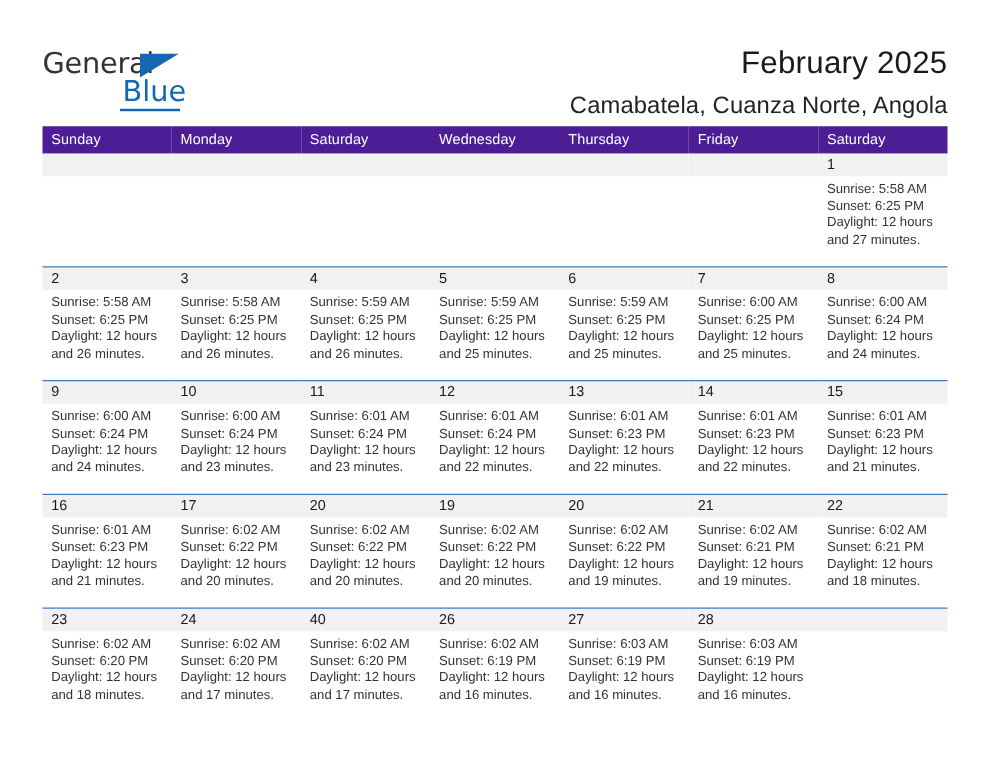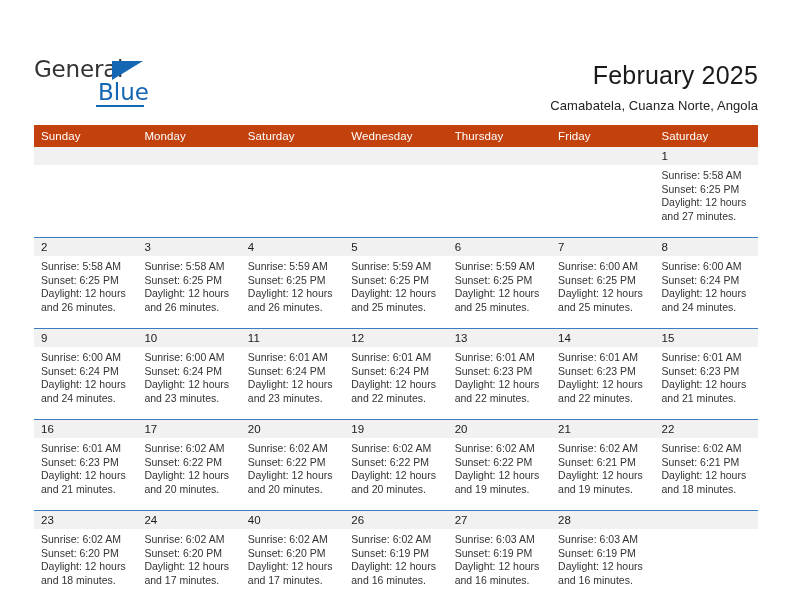--- a/index.html
+++ b/index.html
@@ -19,26 +19,25 @@
     position: relative;
     width: 792px;
     height: 612px;
     box-sizing: border-box;
     padding: 0;
   }
 
   
   .header {
     display: flex;
-    align-items: center;
+    align-items: flex-end;
     justify-content: space-between;
     padding: 28px 34px 0 34px;
     box-sizing: border-box;
     height: 96px;
-    margin-top: 24px;
   }
 
   .brand {
     position: relative;
     width: 160px;
     height: 56px;
     line-height: 1;
     user-select: none;
   }
   .brand-general {
@@ -80,36 +79,36 @@
     padding-top: 2px;
   }
   .cal-title {
     font-size: 25px;
     font-weight: 400;
     color: #1a1a1a;
     letter-spacing: 0.2px;
     line-height: 1.15;
   }
   .cal-subtitle {
-    font-size: 13px;
+    font-size: 19px;
     font-weight: 400;
     color: #222222;
     margin-top: 9px;
     letter-spacing: 0.1px;
   }
 
   
   .calendar {
     margin: 5px 34px 0 34px;
     border-collapse: collapse;
     table-layout: fixed;
     width: 724px;
   }
   .calendar th {
-    background: #c2410c;
+    background: #4c1d95;
     color: #ffffff;
     font-size: 11.5px;
     font-weight: 400;
     text-align: left;
     padding: 5px 0 5px 7px;
     height: 20px;
     box-sizing: border-box;
     border: none;
     letter-spacing: 0.1px;
   }

